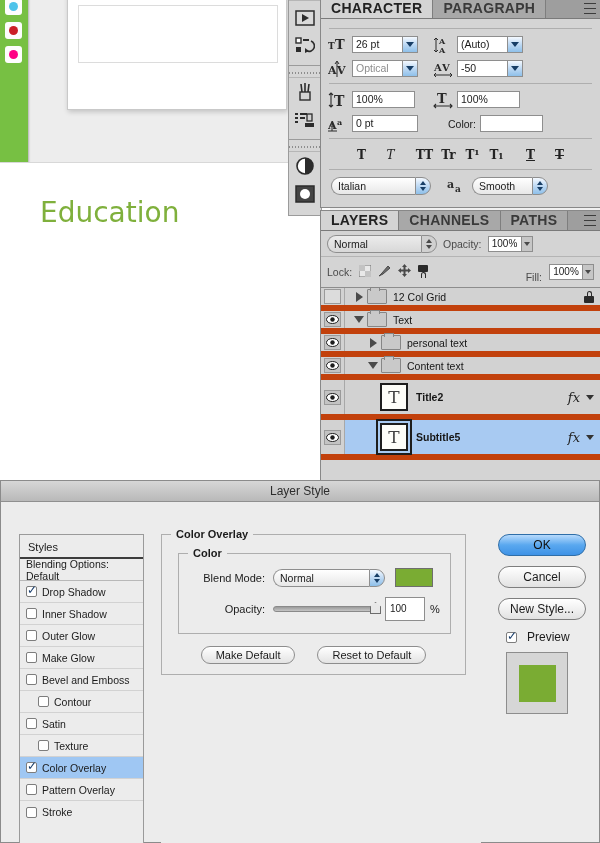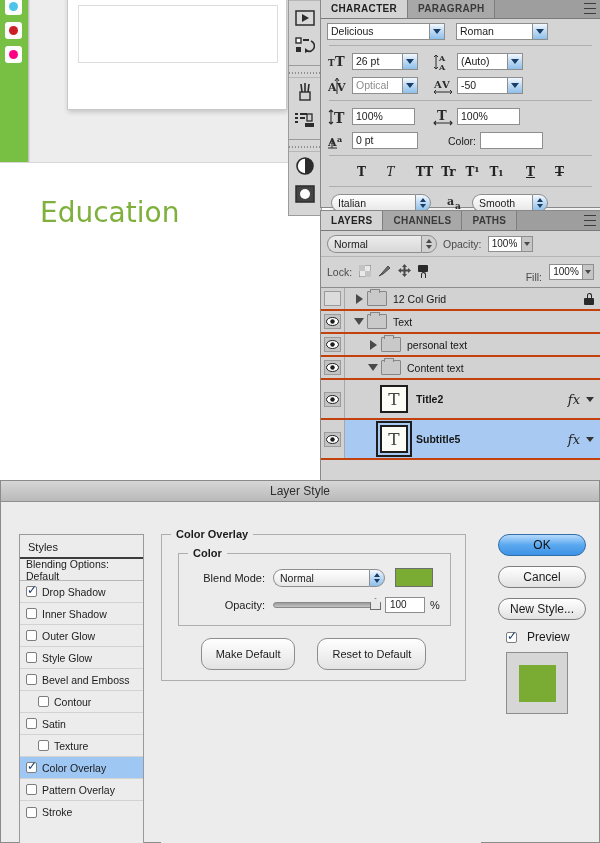--- a/index.html
+++ b/index.html
@@ -96,21 +96,21 @@
     border: 1px solid #888;
   }
   .panel-tabs {
     display: flex; align-items: flex-end; height: 20px;
     background: #9e9e9e;
     border-bottom: 1px solid #7a7a7a;
     position: relative;
   }
   .ptab {
     height: 19px; line-height: 19px; padding: 0 10px;
-    font-size: 10px; font-weight: bold; color: #3a3a3a;
+    font-size: 14px; font-weight: bold; color: #3a3a3a;
     background: #a8a8a8;
     border-right: 1px solid #7e7e7e;
     letter-spacing: 0.3px;
   }
   .ptab.active { background: #d4d4d4; color: #222; }
   .ptab-filler { flex: 1; background: #a8a8a8; }
   .panel-menu {
     position: absolute; right: 4px; top: 4px;
     width: 12px; height: 11px;
     display: flex; flex-direction: column; justify-content: space-between;
@@ -202,21 +202,21 @@
   .minispin {
     width: 11px; height: 16px; border: 1px solid #8e8e8e; border-left: none;
     background: #c6c6c6; display: flex; align-items: center; justify-content: center;
   }
   .minispin .tri {
     width:0;height:0;border-left:3px solid transparent;border-right:3px solid transparent;border-top:4px solid #4a4a4a;
   }
   .layer-list { background: #d2d2d2; }
   .layer-row {
     display: flex; align-items: center; height: 23px;
-    border-bottom: 2px solid #c2410c;
+    border-bottom: 6px solid #c2410c;
     background: #d2d2d2;
     position: relative;
   }
   .layer-row.selected { background: #a8caf2; }
   .eye-cell {
     width: 24px; height: 100%;
     display: flex; align-items: center; justify-content: center;
     border-right: 1px solid #a8a8a8;
     background: #d2d2d2;
   }
@@ -324,21 +324,21 @@
     background: linear-gradient(#9b9b9b,#c5c5c5);
     border: 1px solid #8a8a8a;
     position: relative;
   }
   .slider-thumb {
     position: absolute; top: -5px; width: 11px; height: 12px;
     background: #e8e8e8; border: 1px solid #6d6d6d;
     clip-path: polygon(50% 0%, 100% 38%, 100% 100%, 0% 100%, 0% 38%);
   }
   .pillbtn {
-    height: 32px; line-height: 18px; padding: 0 14px;
+    height: 18px; line-height: 18px; padding: 0 14px;
     border: 1px solid #8d8d8d; border-radius: 10px;
     background: linear-gradient(#ffffff,#e3e3e3);
     font-size: 11px; color: #1b1b1b; text-align: right;
     display: inline-flex; align-items: center; justify-content: center;
   }
 
   .right-buttons { position: absolute; left: 497px; top: 32px; width: 90px; }
   .bigbtn {
     width: 88px; height: 22px; margin-bottom: 10px;
     border: 1px solid #7e7e7e; border-radius: 11px;
@@ -450,34 +450,20 @@
       <div class="ptab-filler"></div>
       <div class="panel-menu">
           <i></i>
           <i></i>
           <i></i>
         </div>
     </div>
 
     <div class="char-body">
 
-      <div class="char-row">
-        <div class="combo" style="width:118px;">
-          <div class="field" style="flex:1;">Delicious</div>
-          <div class="combo-arrow">
-              <span class="tri"></span>
-            </div>
-        </div>
-        <div class="combo" style="width:92px;margin-left:11px;">
-          <div class="field" style="flex:1;">Roman</div>
-          <div class="combo-arrow">
-              <span class="tri"></span>
-            </div>
-        </div>
-      </div>
 
       <div class="char-sep"></div>
 
       <div class="char-row">
         <span class="glyph">
           <svg width="20" height="16" viewBox="0 0 20 16">
               <text x="0" y="12" font-family="DejaVu Serif, serif" font-size="9" font-weight="bold" fill="#2b2b2b">T</text>
               <text x="7" y="12" font-family="DejaVu Serif, serif" font-size="13" font-weight="bold" fill="#2b2b2b">T</text>
             </svg>
         </span>
@@ -793,21 +779,21 @@
         <div class="style-item">
           <span class="cbox"></span>
           <span>Inner Shadow</span>
         </div>
         <div class="style-item">
           <span class="cbox"></span>
           <span>Outer Glow</span>
         </div>
         <div class="style-item">
           <span class="cbox"></span>
-          <span>Style Glow</span>
+          <span>Make Glow</span>
         </div>
         <div class="style-item">
           <span class="cbox"></span>
           <span>Bevel and Emboss</span>
         </div>
         <div class="style-item indent">
           <span class="cbox"></span>
           <span>Contour</span>
         </div>
         <div class="style-item">
@@ -849,21 +835,21 @@
                   </div>
               </div>
               <div class="swatch" id="overlay-swatch" style="margin-left:10px;background:#7aac33;"></div>
             </div>
 
             <div class="field-row" style="margin-bottom:0;">
               <span class="field-label" style="width:76px;margin-right:8px;">Opacity:</span>
               <div class="slider-track" style="width:104px;">
                 <span class="slider-thumb" style="left:96px;"></span>
               </div>
-              <div class="smallfield" style="width:40px;height:16px;margin-left:8px;justify-content:flex-start;padding-left:4px;">100</div>
+              <div class="smallfield" style="width:40px;height:24px;margin-left:8px;justify-content:flex-start;padding-left:4px;">100</div>
               <span style="margin-left:5px;font-size:11px;">%</span>
             </div>
           </div>
 
           <div style="display:flex;gap:22px;justify-content:center;margin-top:12px;">
             <span class="pillbtn">Make Default</span>
             <span class="pillbtn">Reset to Default</span>
           </div>
         </div>
       </div>

